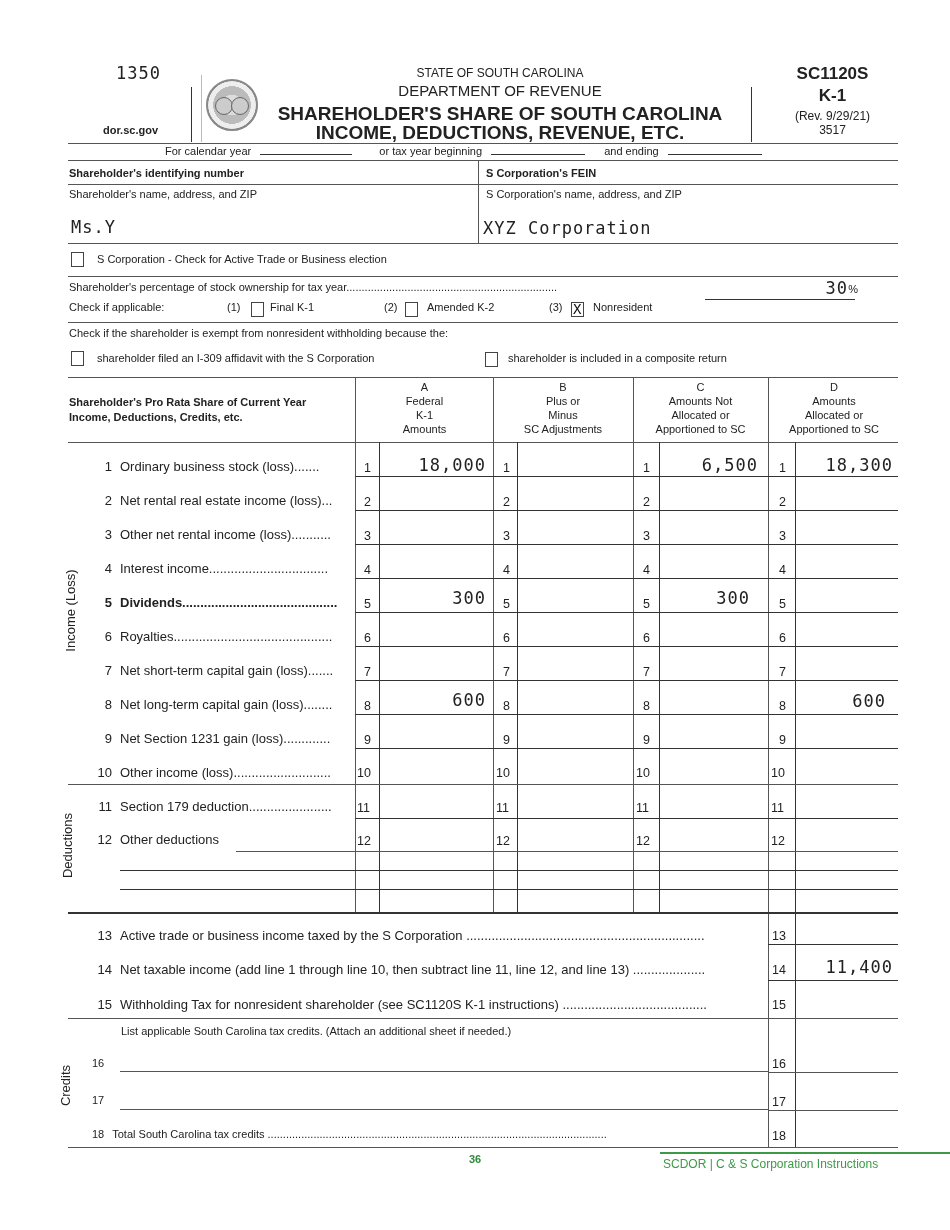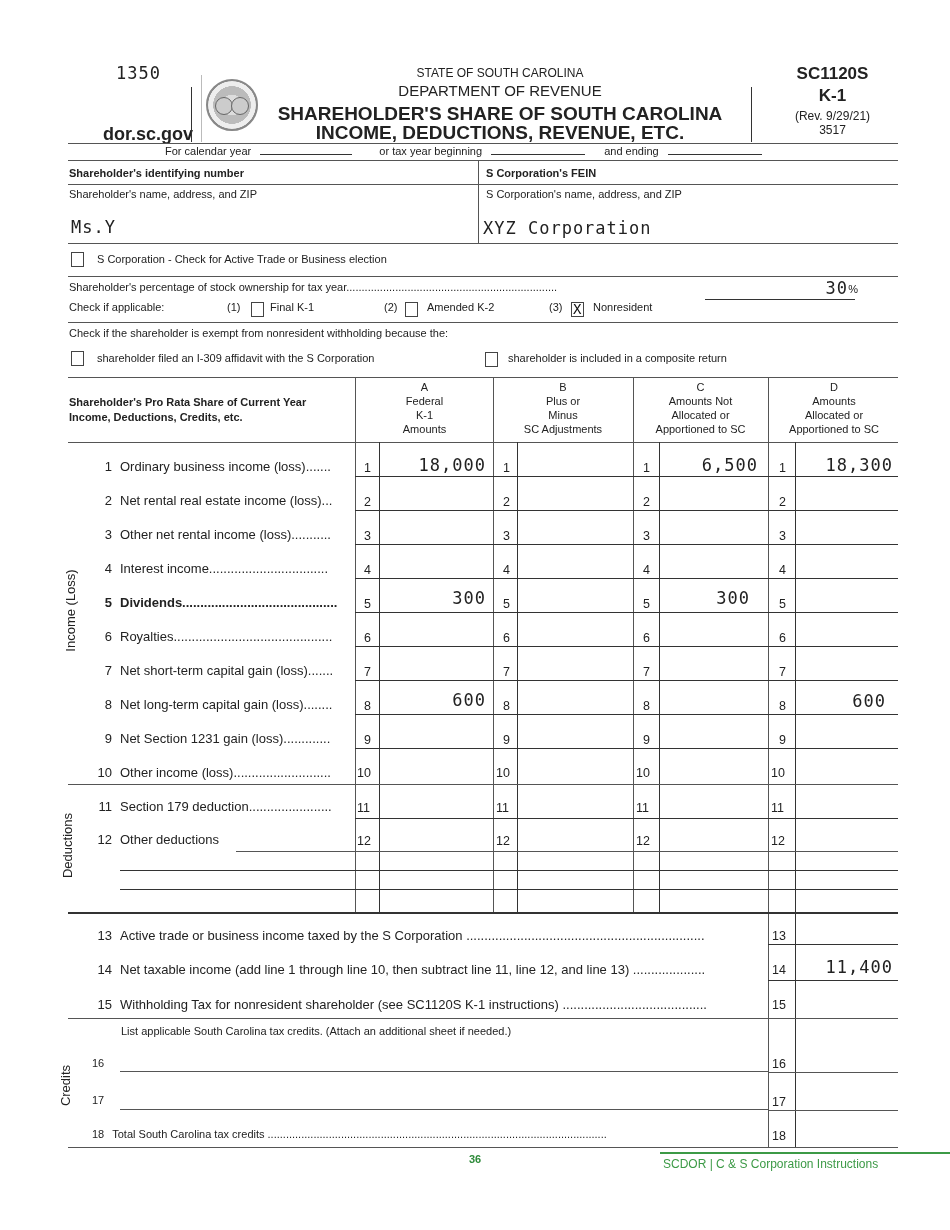--- a/index.html
+++ b/index.html
@@ -26,21 +26,21 @@
   .vtext { position: absolute; transform: rotate(-90deg); transform-origin: center; font-size: 13px; white-space: nowrap; }
   .seal { position: absolute; left: 206px; top: 79px; width: 52px; height: 52px; border-radius: 50%; border: 2px solid #888; background: radial-gradient(circle at 50% 50%, #ddd 0 30%, #bbb 31% 55%, #eee 56% 70%, #999 71% 100%); }
   .seal::before, .seal::after { content: ""; position: absolute; top: 16px; width: 16px; height: 16px; border-radius: 50%; border: 1px solid #666; background: #ccc; }
   .seal::before { left: 7px; } .seal::after { right: 7px; }
   .footer-rule { position: absolute; left: 660px; top: 1152px; width: 290px; height: 0; border-top: 2px solid #3c9a46; }
 </style>
 </head>
 <body>
 
 <div class="abs mono" style="left:116px; top:63px; font-size:17px; letter-spacing:1px;">1350</div>
-<div class="abs bold" style="left:103px; top:124px; font-size:18px;">dor.sc.gov</div>
+<div class="abs bold" style="left:103px; top:124px; font-size:11px;">dor.sc.gov</div>
 <div class="vl thin" style="left:191px; top:87px; height:55px;"></div>
 <div class="vl thin" style="left:201px; top:75px; height:67px; border-left-color:#bbb;"></div>
 <div class="seal"></div>
 
 <div class="abs center t12" style="left:340px; top:66px; width:320px; font-size:12px;">STATE OF SOUTH CAROLINA</div>
 <div class="abs center" style="left:340px; top:82px; width:320px; font-size:15px;">DEPARTMENT OF REVENUE</div>
 <div class="abs center bold" style="left:250px; top:103px; width:500px; font-size:19px;">SHAREHOLDER'S SHARE OF SOUTH CAROLINA</div>
 <div class="abs center bold" style="left:250px; top:122px; width:500px; font-size:19px;">INCOME, DEDUCTIONS, REVENUE, ETC.</div>
 
 <div class="vl thin" style="left:751px; top:87px; height:55px;"></div>
@@ -161,21 +161,21 @@
 <div class="hl" style="left:68px; top:784px; width:830px;"></div>
 <div class="hl thin" style="left:355px; top:818px; width:543px;"></div>
 <div class="hl" style="left:236px; top:851px; width:662px;"></div>
 <div class="hl thin" style="left:120px; top:870px; width:778px;"></div>
 <div class="hl thin" style="left:120px; top:889px; width:778px;"></div>
 <div class="hl thick" style="left:68px; top:912px; width:830px;"></div>
 
 <div class="vtext" style="left:25px; top:603px; width:90px; text-align:center;">Income (Loss)</div>
 <div class="vtext" style="left:22px; top:838px; width:90px; text-align:center;">Deductions</div>
 
-<div class="row-label" style="top:459px;"><span class="num">1</span><span>Ordinary business income (loss).......</span></div>
+<div class="row-label" style="top:459px;"><span class="num">1</span><span>Ordinary business stock (loss).......</span></div>
 <div class="boxnum" style="left:364px; top:461px;">1</div>
 <div class="val" style="left:380px; top:455px; width:106px;">18,000</div>
 <div class="boxnum" style="left:503px; top:461px;">1</div>
 <div class="val" style="left:518px; top:455px; width:108px;"></div>
 <div class="boxnum" style="left:643px; top:461px;">1</div>
 <div class="val" style="left:660px; top:455px; width:98px;">6,500</div>
 <div class="boxnum" style="left:779px; top:461px;">1</div>
 <div class="val" style="left:796px; top:455px; width:97px;">18,300</div>
 
 <div class="row-label" style="top:493px;"><span class="num">2</span><span>Net rental real estate income (loss)...</span></div>

